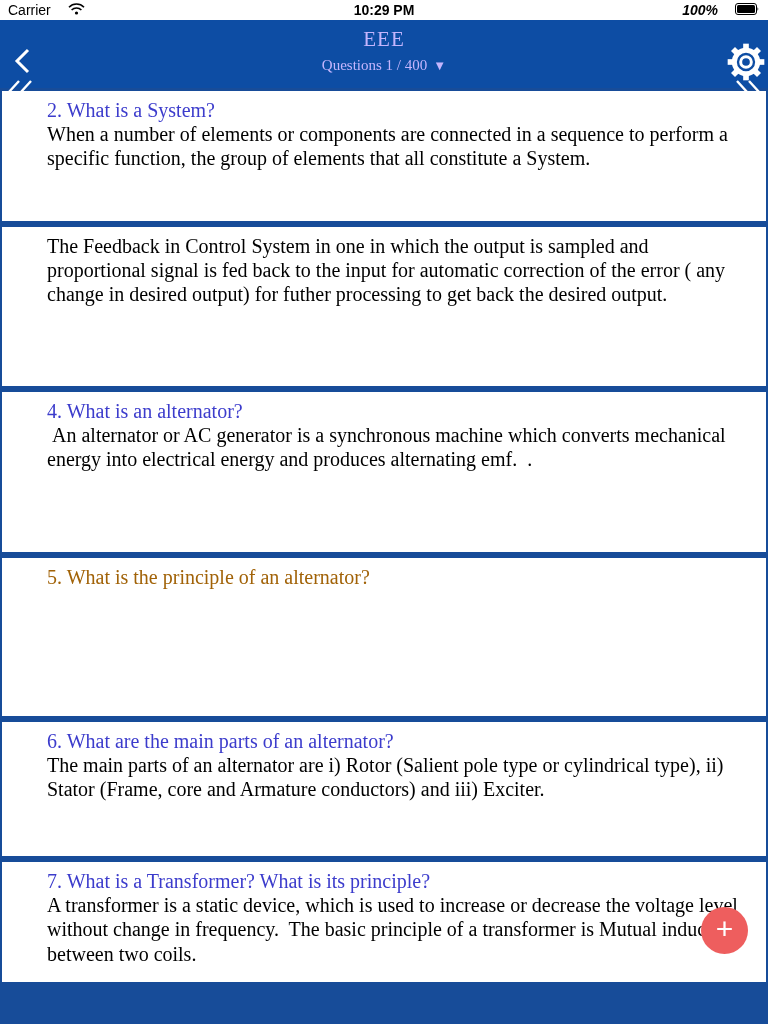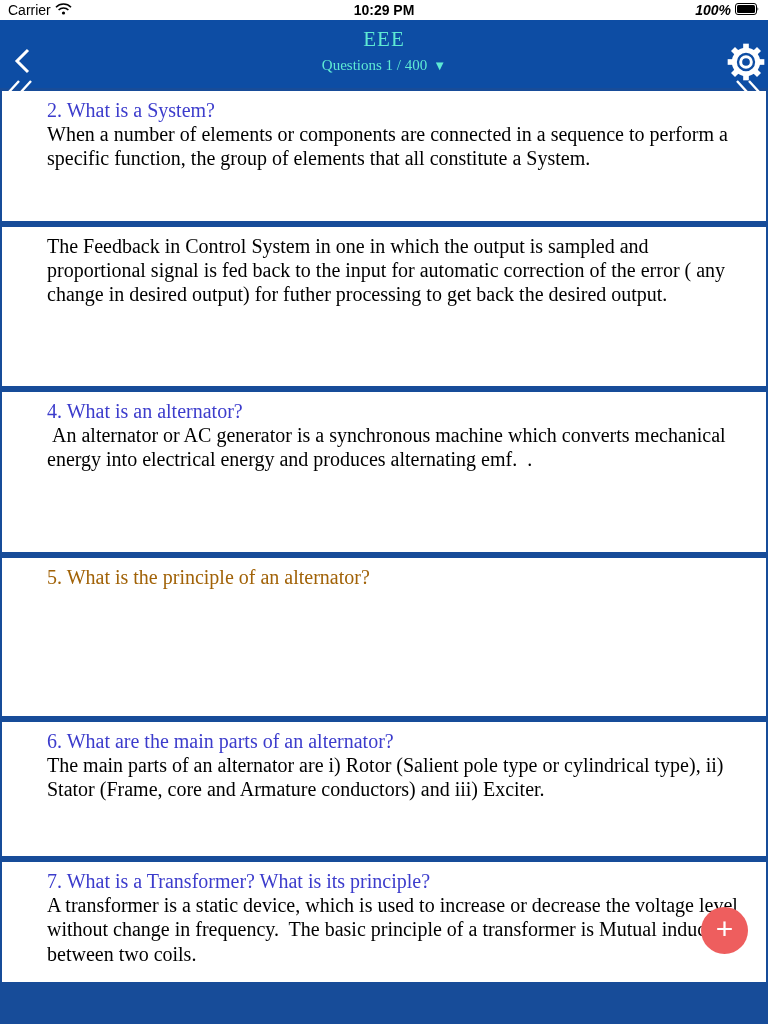--- a/index.html
+++ b/index.html
@@ -4,28 +4,28 @@
 <style>
   * { margin:0; padding:0; box-sizing:border-box; }
   html,body { width:768px; height:1024px; overflow:hidden; background:#fff; }
   body { position:relative; font-family:"Liberation Serif", serif; }
 
   
   .status-bar{
     height:20px; background:#ffffff; display:flex; align-items:center;
     padding:0 8px; font-family:"Liberation Sans", sans-serif; font-size:14px; color:#000;
   }
-  .sb-zone{ flex:1; display:flex; align-items:flex-start; gap:4px; }
+  .sb-zone{ flex:1; display:flex; align-items:flex-start; gap:17px; }
   .sb-zone.center{ justify-content:center; font-weight:700; }
   .sb-zone.right{ justify-content:flex-end; font-weight:700;font-style:italic; }
   .sb-carrier{ font-weight:400; }
 
   
   .app-header{
-    height:68px; background:#0d4da4; position:relative; color:#5eead4;
+    height:68px; background:#0d4da4; position:relative; color:#c4b5fd;
   }
   .hdr-title{
     text-align:center; padding-top:7px; font-size:21px; letter-spacing:1px;
   }
   .hdr-sub{
     text-align:center; margin-top:5px; font-size:15px;
   }
   .hdr-sub .dd{ font-size:13px; margin-left:6px; }
   .icon-btn{ position:absolute; background:none; border:none; cursor:pointer; line-height:0; }
   .btn-back{ left:12px; top:27px; }

